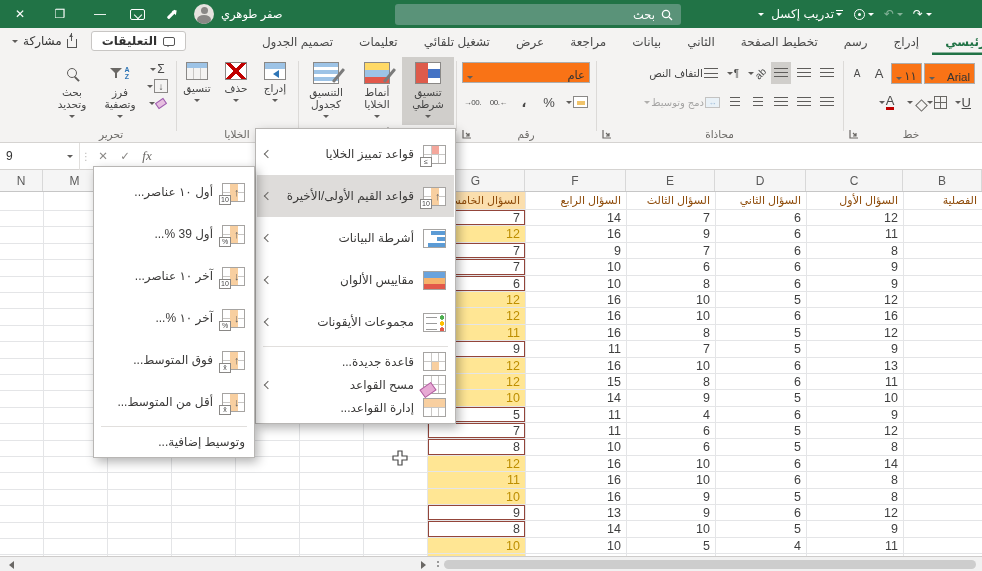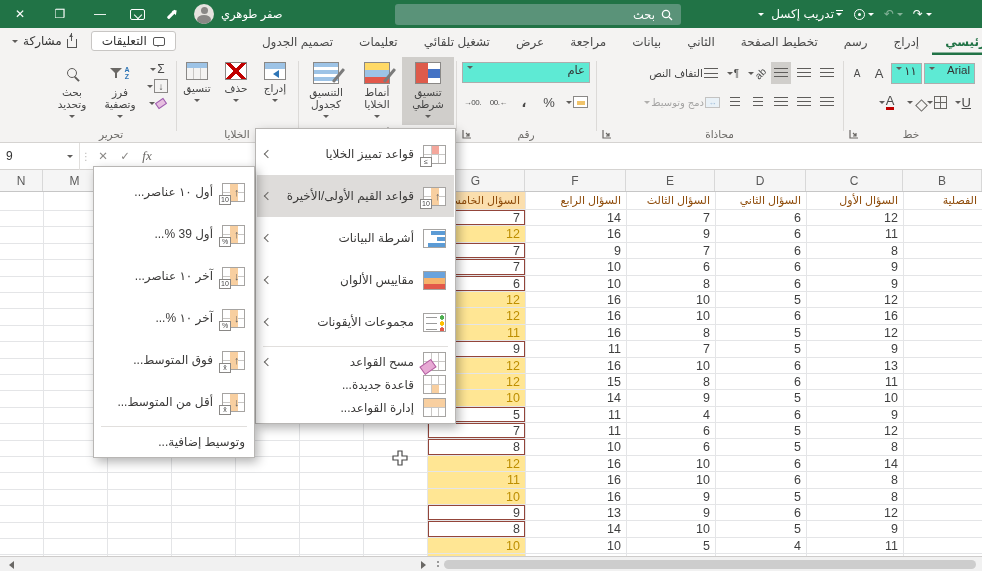--- a/index.html
+++ b/index.html
@@ -28,39 +28,39 @@
   .dim { opacity:.45; }
   .touchring { width:11px; height:11px; border:1.4px solid #fff; border-radius:50%; position:relative; }
   .touchring::after { content:""; position:absolute; left:3px; top:3px; width:3px; height:3px; border-radius:50%; background:#fff; }
 
   
   .tabrow { position:absolute; left:0; top:28px; width:982px; height:27px; background:#f4f3f2; display:flex; align-items:stretch; }
   .tabs { position:absolute; right:-26px; top:0; height:27px; display:flex; direction:rtl; align-items:stretch; }
   .tab { padding:0 13px; font-size:12px; color:#4a4a4a; display:flex; align-items:center; white-space:nowrap; cursor:default; }
   .tab.active { color:#217346; font-weight:bold; box-shadow:inset 0 -2.5px 0 #217346; }
   .tabrow-left { position:absolute; left:8px; top:3px; display:flex; align-items:center; gap:10px; }
-  .comments-btn { display:flex; direction:rtl; align-items:center; gap:6px; background:#fff; border:1px solid #c8c6c4; border-radius:3px; padding:2px 10px; font-size:12px; font-weight:normal; color:#333; }
+  .comments-btn { display:flex; direction:rtl; align-items:center; gap:6px; background:#fff; border:1px solid #c8c6c4; border-radius:3px; padding:2px 10px; font-size:12px; font-weight:bold; color:#333; }
   .bubble { width:12px; height:9px; border:1.2px solid #555; border-radius:2px; position:relative; }
   .bubble::after { content:""; position:absolute; left:2px; bottom:-4px; border:2.5px solid transparent; border-top-color:#555; }
   .share-btn { display:flex; direction:rtl; align-items:center; gap:5px; font-size:12px; color:#333; padding:2px 4px; }
   .share-ic { width:10px; height:9px; border:1.2px solid #555; border-top:none; position:relative; margin-top:4px; }
   .share-ic::before { content:""; position:absolute; left:3px; top:-6px; width:1.4px; height:8px; background:#555; }
   .share-ic::after { content:""; position:absolute; left:1.5px; top:-7px; border:2.5px solid transparent; border-bottom:3px solid #555; }
   .chvg { width:0; height:0; border:3.5px solid transparent; border-top-color:#5f5d5b; margin-top:3px; }
 
   
   .ribbon { position:absolute; left:0; top:55px; width:982px; height:88px; background:#f4f3f2; border-bottom:1px solid #d5d3d1; }
   .rdiv { position:absolute; top:6px; height:70px; width:1px; background:#dcdad8; }
   .rg { position:absolute; top:0; height:88px; }
   .rg-label { position:absolute; bottom:3px; left:0; right:0; text-align:center; font-size:10.5px; color:#6a6865; }
   .launcher { position:absolute; bottom:4px; left:4px; width:10px; height:10px; }
   .rrow { position:absolute; display:flex; direction:rtl; align-items:center; }
   .btn-s { height:22px; min-width:20px; display:flex; align-items:center; justify-content:center; gap:1px; padding:0 2px; }
   .glyph { font-size:13px; color:#4a4a4a; }
-  .combo { background:#5eead4; border:1px solid #adadad; height:21px; display:flex; direction:rtl; align-items:flex-start; justify-content:space-between; padding:0 4px; font-size:11.5px; color:#333; }
+  .combo { background:#f97316; border:1px solid #adadad; height:21px; display:flex; direction:rtl; align-items:flex-end; justify-content:space-between; padding:0 4px; font-size:11.5px; color:#333; }
   .bigbtn { height:68px; display:flex; flex-direction:column; align-items:center; padding-top:5px; gap:2px; text-align:center; }
   .bigbtn .lbl { font-size:10.5px; color:#444; line-height:1.15; }
   .pressed { background:#d0cecb; }
   .lines3 { width:14px; height:10px; background:repeating-linear-gradient(to bottom,#5f5d5b 0 1.4px,transparent 1.4px 4px); }
   .underA { border-bottom:3px solid #c00000; line-height:1; }
   .underY { border-bottom:3px solid #ffd800; line-height:1; }
   .gicon { width:26px; height:22px; border:1px solid #8a8886; background:#fff; position:relative; }
   .gi-cf { background:linear-gradient(#de5b4b,#de5b4b) 0 0/12px 22px no-repeat,linear-gradient(#4472c4,#4472c4) 100% 50%/13px 9px no-repeat,#fff; }
   .gi-table { background:repeating-linear-gradient(to bottom,#9dc3e6 0 4px,#fff 4px 7px); }
   .gi-styles { background:linear-gradient(to bottom,#ffd966 0 7px,#9dc3e6 7px 14px,#e2584a 14px 22px); }
@@ -657,27 +657,27 @@
         <span class="mlabel">مقاييس الألوان</span>
         <span class="subchev"></span>
       </div>
       <div class="mitem">
         <span class="mi ic-is"></span>
         <span class="mlabel">مجموعات الأيقونات</span>
         <span class="subchev"></span>
       </div>
       <div class="msep"></div>
       <div class="mitem small">
+        <span class="mi ic-new"></span>
+        <span class="mlabel">قاعدة جديدة...</span>
+      </div>
+      <div class="mitem small">
         <span class="mi ic-clear"></span>
         <span class="mlabel">مسح القواعد</span>
         <span class="subchev"></span>
-      </div>
-      <div class="mitem small">
-        <span class="mi ic-new"></span>
-        <span class="mlabel">قاعدة جديدة...</span>
       </div>
       <div class="mitem small">
         <span class="mi ic-manage"></span>
         <span class="mlabel">إدارة القواعد...</span>
       </div>
     </div>
 
   <div class="menu" id="cfsubmenu">
       <div class="mitem">
         <span class="mi col-orange">

